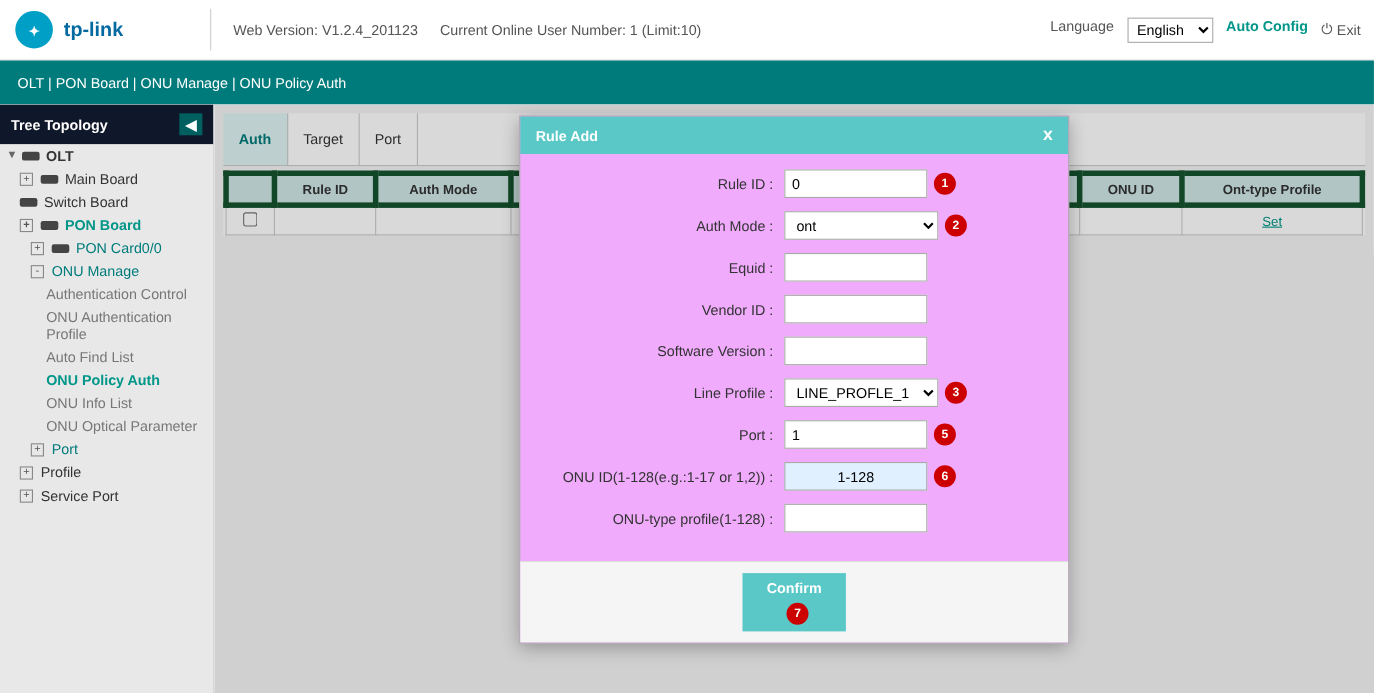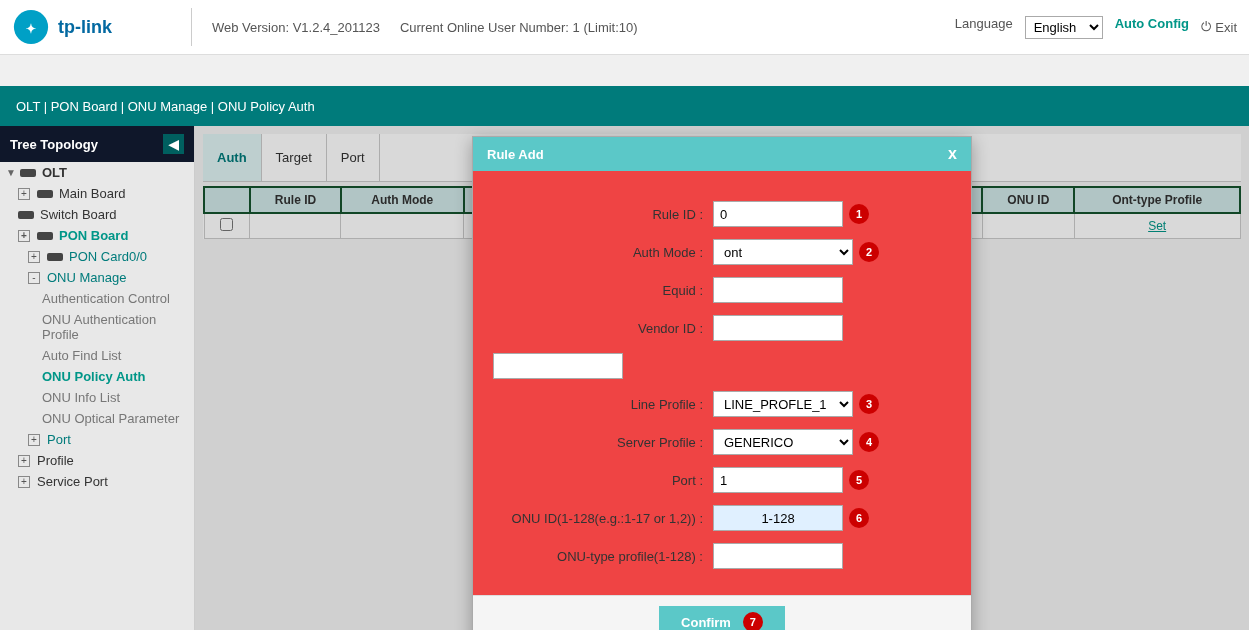--- a/index.html
+++ b/index.html
@@ -65,21 +65,20 @@
 
     
     .breadcrumb-bar {
       background: #007b7b;
       color: #fff;
       height: 40px;
       display: flex;
       align-items: center;
       padding: 0 16px;
       font-size: 13px;
-      margin-top: 31px;
     }
 
     
     .main-layout {
       display: flex;
       height: calc(630px - 55px - 40px);
     }
 
     
     .sidebar {
@@ -176,21 +175,21 @@
     }
 
     .data-table {
       width: 100%;
       border-collapse: collapse;
       background: #fff;
       margin-top: 4px;
     }
     .data-table th {
       background: #d0e8e8;
-      border: 2px solid #14532d;
+      border: 5px solid #14532d;
       padding: 5px 8px;
       text-align: center;
       font-size: 12px;
       color: #333;
     }
     .data-table td {
       border: 1px solid #ccc;
       padding: 4px 8px;
       text-align: center;
       font-size: 12px;
@@ -221,21 +220,21 @@
       position: absolute;
       top: 0; left: 0; right: 0; bottom: 0;
       background: rgba(0,0,0,0.15);
       display: flex;
       align-items: flex-start;
       justify-content: center;
       padding-top: 10px;
       z-index: 100;
     }
     .modal {
-      background: #ef4444;
+      background: #f0abfc;
       width: 500px;
       border: 1px solid #aaa;
       box-shadow: 0 4px 16px rgba(0,0,0,0.3);
     }
     .modal-header {
       background: #5bc8c8;
       color: #fff;
       padding: 8px 14px;
       font-size: 15px;
       font-weight: bold;
@@ -246,21 +245,20 @@
     .modal-close {
       cursor: pointer;
       font-size: 16px;
       color: #fff;
       background: none;
       border: none;
       font-weight: bold;
     }
     .modal-body {
       padding: 14px 20px;
-      margin-top: 16px;
     }
     .form-row {
       display: flex;
       align-items: center;
       margin-bottom: 12px;
     }
     .form-label {
       text-align: right;
       min-width: 220px;
       padding-right: 10px;
@@ -304,20 +302,21 @@
       background: #5bc8c8;
       color: #fff;
       border: none;
       padding: 6px 22px;
       cursor: pointer;
       font-size: 13px;
       font-weight: bold;
       display: flex;
       align-items: center;
       gap: 6px;
+      flex-direction: column;
     }
 
     select.form-control {
       width: 140px;
     }
   </style>
 </head>
 <body>
 
 <div class="header">
@@ -499,40 +498,33 @@
             <span class="form-label">Equid :</span>
             <input class="form-control" type="text" value="" style="">
           </div>
 
           <div class="form-row">
             <span class="form-label">Vendor ID :</span>
             <input class="form-control" type="text" value="" style="">
           </div>
 
           <div class="form-row">
+            <span class="form-label">Software Version :</span>
             <input class="form-control" type="text" value="" style="">
           </div>
 
           <div class="form-row">
             <span class="form-label">Line Profile :</span>
             <select class="form-control">
               <option>LINE_PROFLE_1</option>
               <option>LINE_PROFLE_2</option>
             </select>
             <span class="step-badge">3</span>
           </div>
 
-          <div class="form-row">
-            <span class="form-label">Server Profile :</span>
-            <select class="form-control">
-              <option>GENERICO</option>
-              <option>DEFAULT</option>
-            </select>
-            <span class="step-badge">4</span>
-          </div>
 
           <div class="form-row">
             <span class="form-label">Port :</span>
             <input class="form-control" type="text" value="1" style="">
             <span class="step-badge">5</span>
           </div>
 
           <div class="form-row">
             <span class="form-label">ONU ID(1-128(e.g.:1-17 or 1,2)) :</span>
             <input class="form-control blue-bg" type="text" value="1-128" style="">

